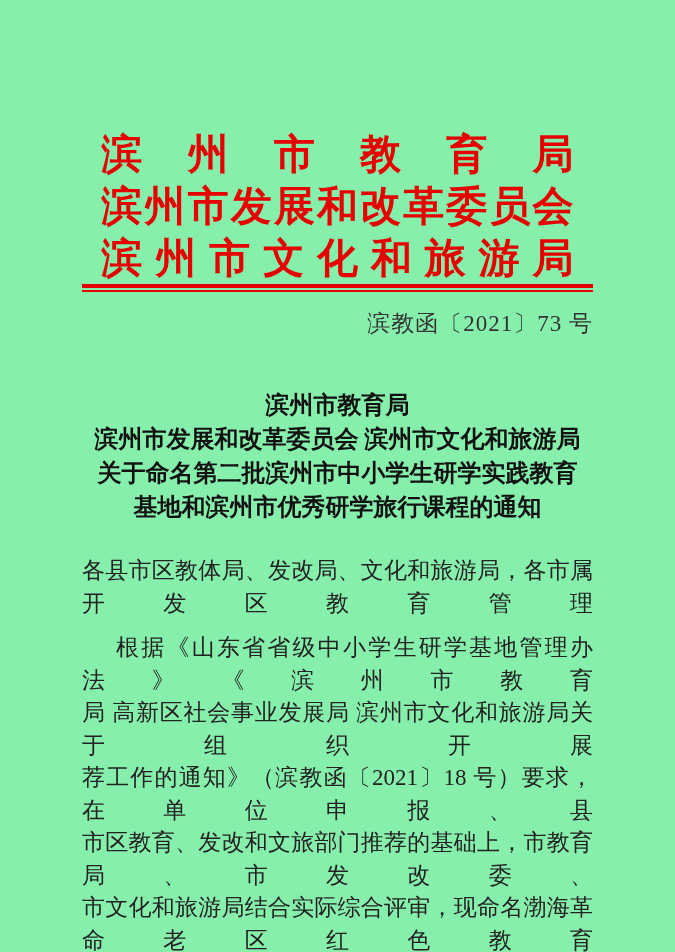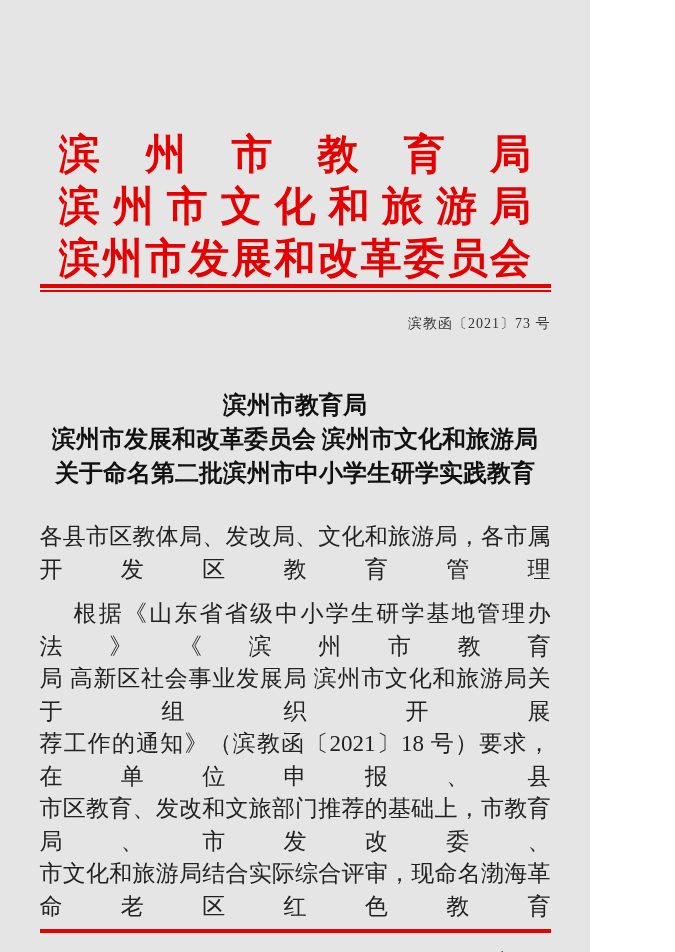--- a/index.html
+++ b/index.html
@@ -2,23 +2,23 @@
 <html lang="zh" style="--accent: #e60000;"><head>
 <meta charset="utf-8">
 <style>
   html, body {
     margin: 0;
     padding: 0;
     background: #ffffff;
   }
   .page {
     position: relative;
-    width: 590px;
+    width: 675px;
     height: 952px;
-    background: #e5e5e5;
+    background: #86efac;
     overflow: hidden;
     font-family: "Liberation Serif", "DejaVu Serif", serif;
   }
   
   .header {
     width: 472px;
     margin: 0 auto;
     padding-top: 128px;
   }
   .agency {
@@ -35,21 +35,21 @@
     height: 2px;
     border-top: 4px solid var(--accent, #e60000);
     border-bottom: 2px solid var(--accent, #e60000);
     box-sizing: content-box;
   }
   
   .doc-number {
     width: 511px;
     margin: 20px auto 0;
     text-align: right;
-    font-size: 14px;
+    font-size: 23px;
     line-height: 24px;
     color: #333333;
     letter-spacing: 1px;
   }
   
   .title {
     margin-top: 52px;
     text-align: center;
     font-weight: bold;
     color: #111111;
@@ -91,32 +91,33 @@
     letter-spacing: 2px;
   }
 </style>
 </head>
 <body>
 
 <div class="page">
 
   <div class="header">
     <div class="agency">滨州市教育局</div>
+    <div class="agency">滨州市发展和改革委员会</div>
     <div class="agency">滨州市文化和旅游局</div>
-    <div class="agency">滨州市发展和改革委员会</div>
   </div>
 
   <div class="red-rule"></div>
 
   <div class="doc-number">滨教函〔2021〕73 号</div>
 
   <div class="title">
     <div class="title-line">滨州市教育局</div>
     <div class="title-line">滨州市发展和改革委员会 滨州市文化和旅游局</div>
     <div class="title-line">关于命名第二批滨州市中小学生研学实践教育</div>
+    <div class="title-line">基地和滨州市优秀研学旅行课程的通知</div>
   </div>
 
   <div class="body-text">
     <div class="body-line">各县市区教体局、发改局、文化和旅游局，各市属开发区教育管理</div>
     <div class="body-line indent">根据《山东省省级中小学生研学基地管理办法》《滨州市教育</div>
     <div class="body-line">局 高新区社会事业发展局 滨州市文化和旅游局关于组织开展</div>
     <div class="body-line">荐工作的通知》（滨教函〔2021〕18 号）要求，在单位申报、县</div>
     <div class="body-line">市区教育、发改和文旅部门推荐的基础上，市教育局、市发改委、</div>
     <div class="body-line">市文化和旅游局结合实际综合评审，现命名渤海革命老区红色教育</div>
   </div>

